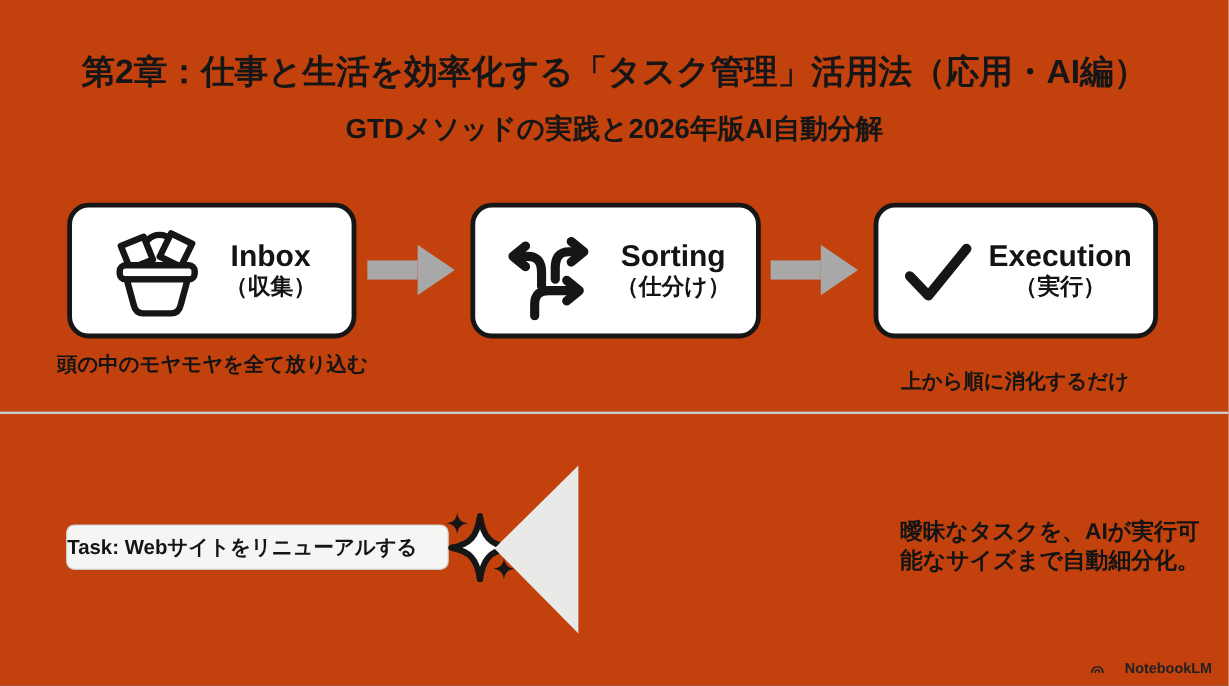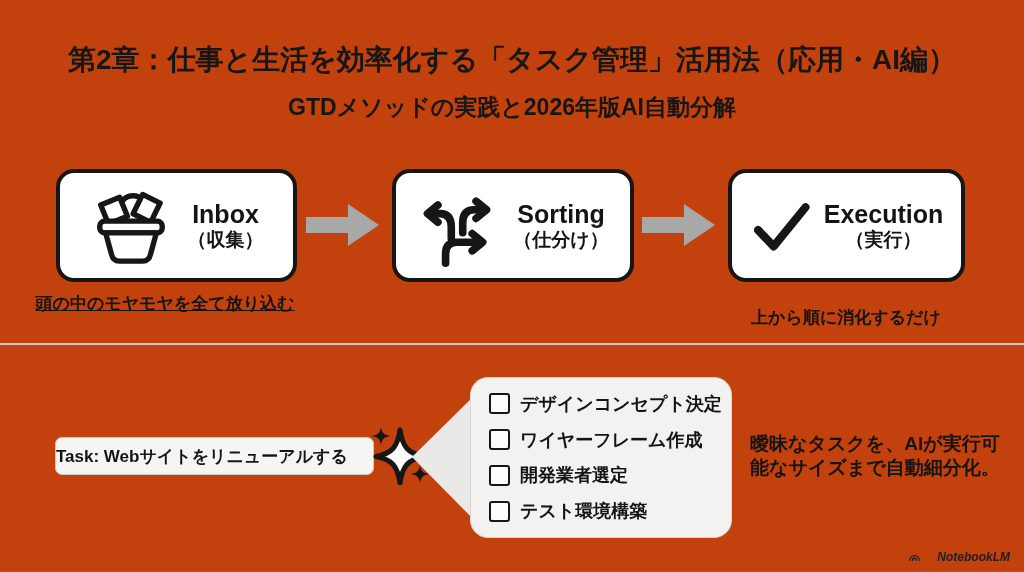--- a/index.html
+++ b/index.html
@@ -38,21 +38,21 @@
   .step-ja   { font-size:19px; font-weight:700; color:#141414; }
 
   .flow-arrow { position:absolute; top:203px; }
   #arrow-1 { left:306px; }
   #arrow-2 { left:642px; }
 
   .caption {
     position:absolute; top:292px; font-size:17px; font-weight:700;
     text-align:center; white-space:nowrap; color:#141414;
   }
-  #caption-inbox     { left:8px;  width:314px;text-decoration:underline; }
+  #caption-inbox     { left:20px;  width:314px; }
   #caption-execution { left:726px; width:240px;margin-top:14px; }
 
   .divider { position:absolute; top:343px; left:0; width:1024px; height:2px; background:#cacaca; }
 
   
   .task-box {
     position:absolute; left:55px; top:437px; width:319px; height:38px;
     box-sizing:border-box; background:#f5f5f3; border:1.5px solid #cbcbc9;
     border-radius:7px; display:flex; align-items:center; 
     font-size:17px; font-weight:700; white-space:nowrap; color:#141414;
@@ -75,21 +75,21 @@
 
   .description {
     position:absolute; left:750px; top:432px; font-size:19px; font-weight:700;
     line-height:24px; color:#141414;
   }
   .description div { white-space:nowrap; }
 
   
   .brand {
     position:absolute; right:14px; top:550px; display:flex; align-items:flex-end;
-    gap:16px; font-size:12px; font-weight:600; color:#202124;font-style:italic;
+    gap:16px; font-size:12px; font-weight:600; color:#202124;
   }
 </style>
 </head>
 <body>
 
 <div class="slide">
 
   <div class="title">第2章：仕事と生活を効率化する「タスク管理」活用法（応用・AI編）</div>
   <div class="subtitle">GTDメソッドの実践と2026年版AI自動分解</div>
 
@@ -158,38 +158,20 @@
   <svg class="sparkle-svg" width="60" height="62" viewBox="0 0 60 62">
     <path d="M29,7 C31.5,24 37,30.5 53,33.5 C37,36.5 31.5,43 29,60 C26.5,43 21,36.5 5,33.5 C21,30.5 26.5,24 29,7 Z" fill="#ffffff" stroke="#161616" stroke-width="5" stroke-linejoin="round"></path>
     <path d="M10,4 C11,10.5 13.5,12 19,13 C13.5,14 11,15.5 10,22 C9,15.5 6.5,14 1,13 C6.5,12 9,10.5 10,4 Z" fill="#161616"></path>
     <path d="M49,42 C50,48.5 52.5,50 58,51 C52.5,52 50,53.5 49,60 C48,53.5 45.5,52 40,51 C45.5,50 48,48.5 49,42 Z" fill="#161616"></path>
   </svg>
 
   <svg class="callout-tri" width="76" height="152" viewBox="0 0 76 152">
     <polygon points="4,77 74,8 74,148" fill="#e9e9e7"></polygon>
   </svg>
 
-  <div class="checklist-box">
-    <div class="check-item">
-      <span class="checkbox"></span>
-      <span class="check-label">デザインコンセプト決定</span>
-    </div>
-    <div class="check-item">
-      <span class="checkbox"></span>
-      <span class="check-label">ワイヤーフレーム作成</span>
-    </div>
-    <div class="check-item">
-      <span class="checkbox"></span>
-      <span class="check-label">開発業者選定</span>
-    </div>
-    <div class="check-item">
-      <span class="checkbox"></span>
-      <span class="check-label">テスト環境構築</span>
-    </div>
-  </div>
 
   <div class="description">
     <div>曖昧なタスクを、AIが実行可</div>
     <div>能なサイズまで自動細分化。</div>
   </div>
 
   <div class="brand">
     <svg width="13" height="13" viewBox="0 0 24 24">
       <g fill="none" stroke="#202124" stroke-width="2.6" stroke-linecap="round">
         <path d="M3.5,17 A8.5,8.5 0 0 1 20.5,17"></path>

